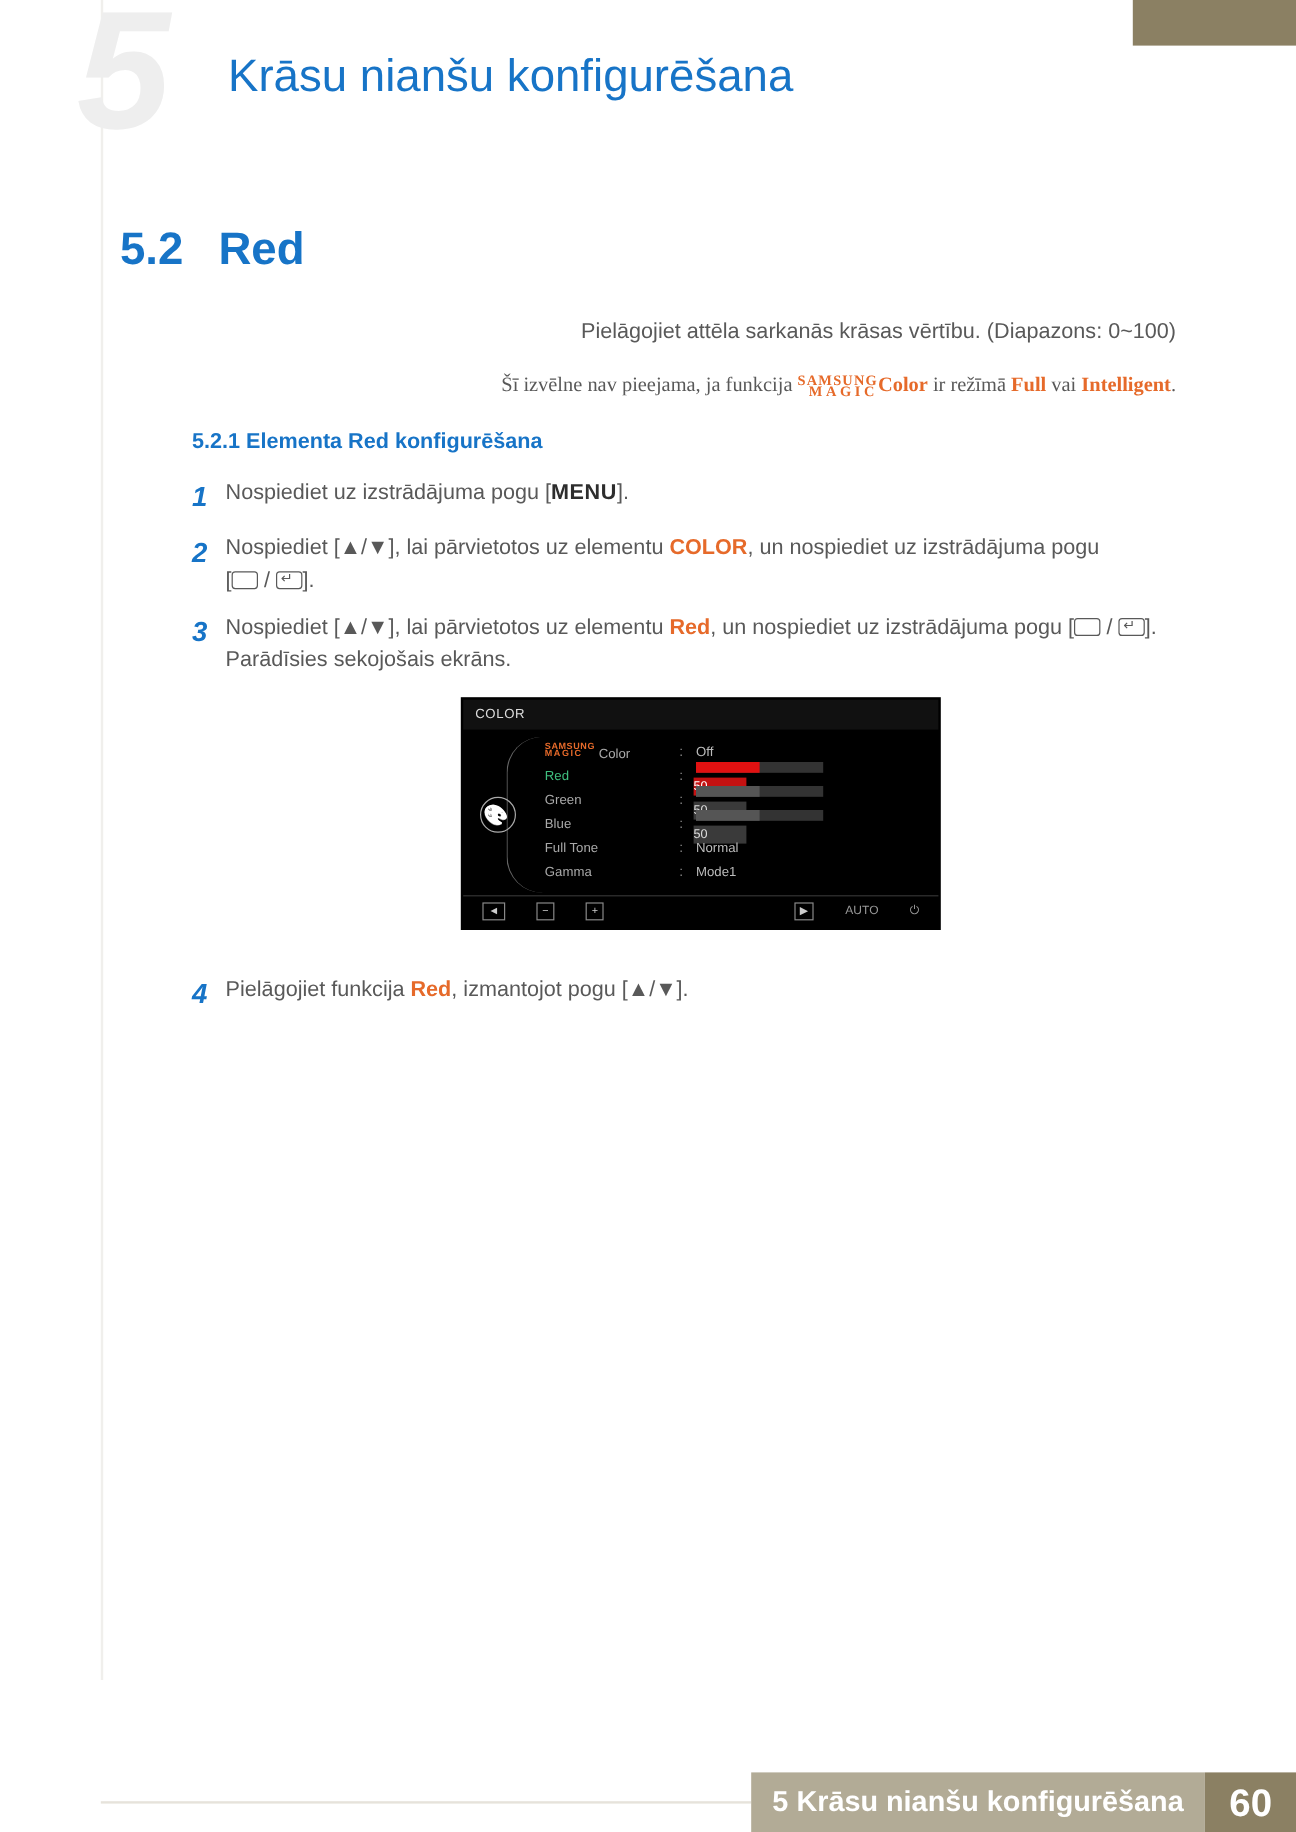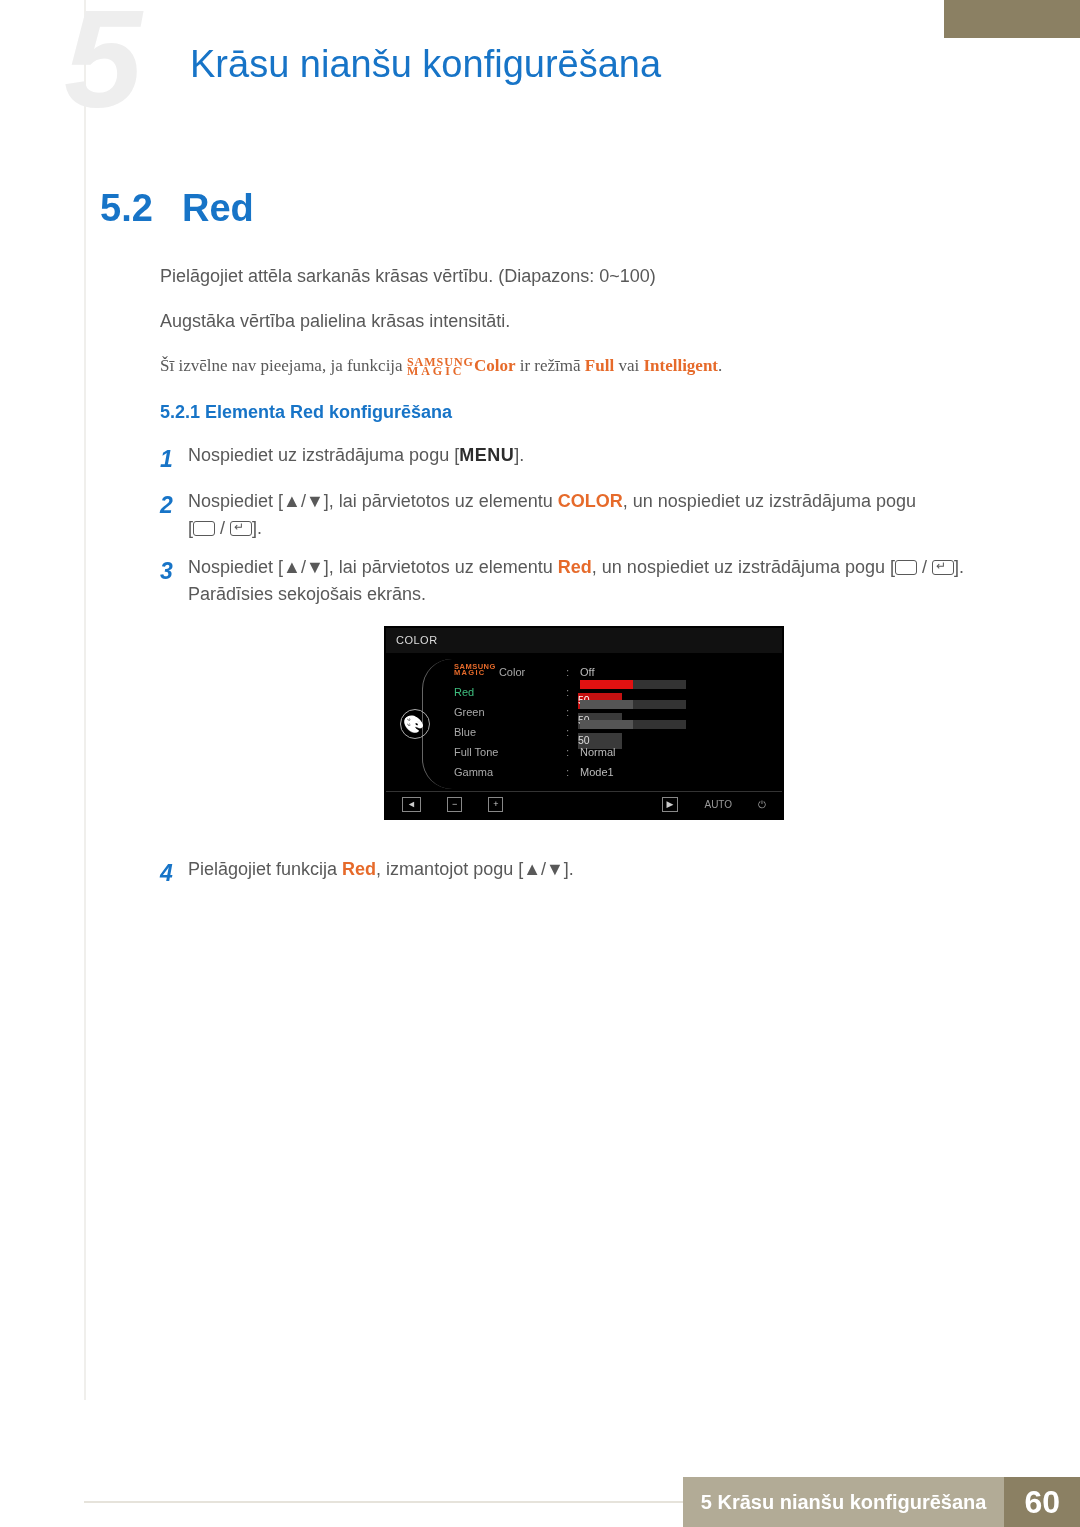--- a/index.html
+++ b/index.html
@@ -55,21 +55,21 @@
     left: 182px; top: 180px;
     color: #1774c7;
     font-weight: bold;
     font-size: 38px;
   }
   .content {
     position: absolute;
     left: 160px; top: 253px;
     width: 820px;
   }
-  .content p { margin: 10px 0 18px 0; }
+  .content p { margin: 10px 0 18px 0; text-align: right; }
   .note {
     margin: 14px 0 30px 38px;
     font-size: 17px;
     font-family: Liberation Serif, serif;
   }
   .brand { color: #e66a2a; font-weight: bold; font-size: 12px; line-height: 0.8; display: inline-block; vertical-align: middle; }
   .brand .line1 { letter-spacing: 1px; }
   .brand .line2 { letter-spacing: 3px; }
   .orange { color: #e66a2a; font-weight: bold; }
   .subhead {
@@ -232,21 +232,21 @@
     border-top: 2px solid #e6e3db;
     margin-top: 24px;
   }
   .footer-bar .caption {
     background: #b2ab96;
     color: #fff;
     font-weight: bold;
     display: flex;
     align-items: center;
     padding: 0 18px;
-    font-size: 20px;
+    font-size: 24px;
   }
   .footer-bar .pagenum {
     background: #8b8063;
     color: #fff;
     font-weight: bold;
     font-size: 32px;
     display: flex;
     align-items: center;
     padding: 10px 20px;
   }
@@ -257,21 +257,20 @@
 <div class="top-band"></div>
 <div class="gutter"></div>
 <div class="big5">5</div>
 <div class="chapter-title">Krāsu nianšu konfigurēšana</div>
 
 <div class="sec-num">5.2</div>
 <div class="sec-title">Red</div>
 
 <div class="content">
   <p>Pielāgojiet attēla sarkanās krāsas vērtību. (Diapazons: 0~100)</p>
-  <p>Augstāka vērtība palielina krāsas intensitāti.</p>
 
   <p class="note">
     <span>Šī izvēlne nav pieejama, ja funkcija </span>
     <span class="brand">
       <span class="line1">SAMSUNG</span><br>
       <span class="line2">MAGIC</span>
     </span><span class="orange">Color</span>
     <span> ir režīmā </span>
     <span class="orange">Full</span>
     <span> vai </span>

